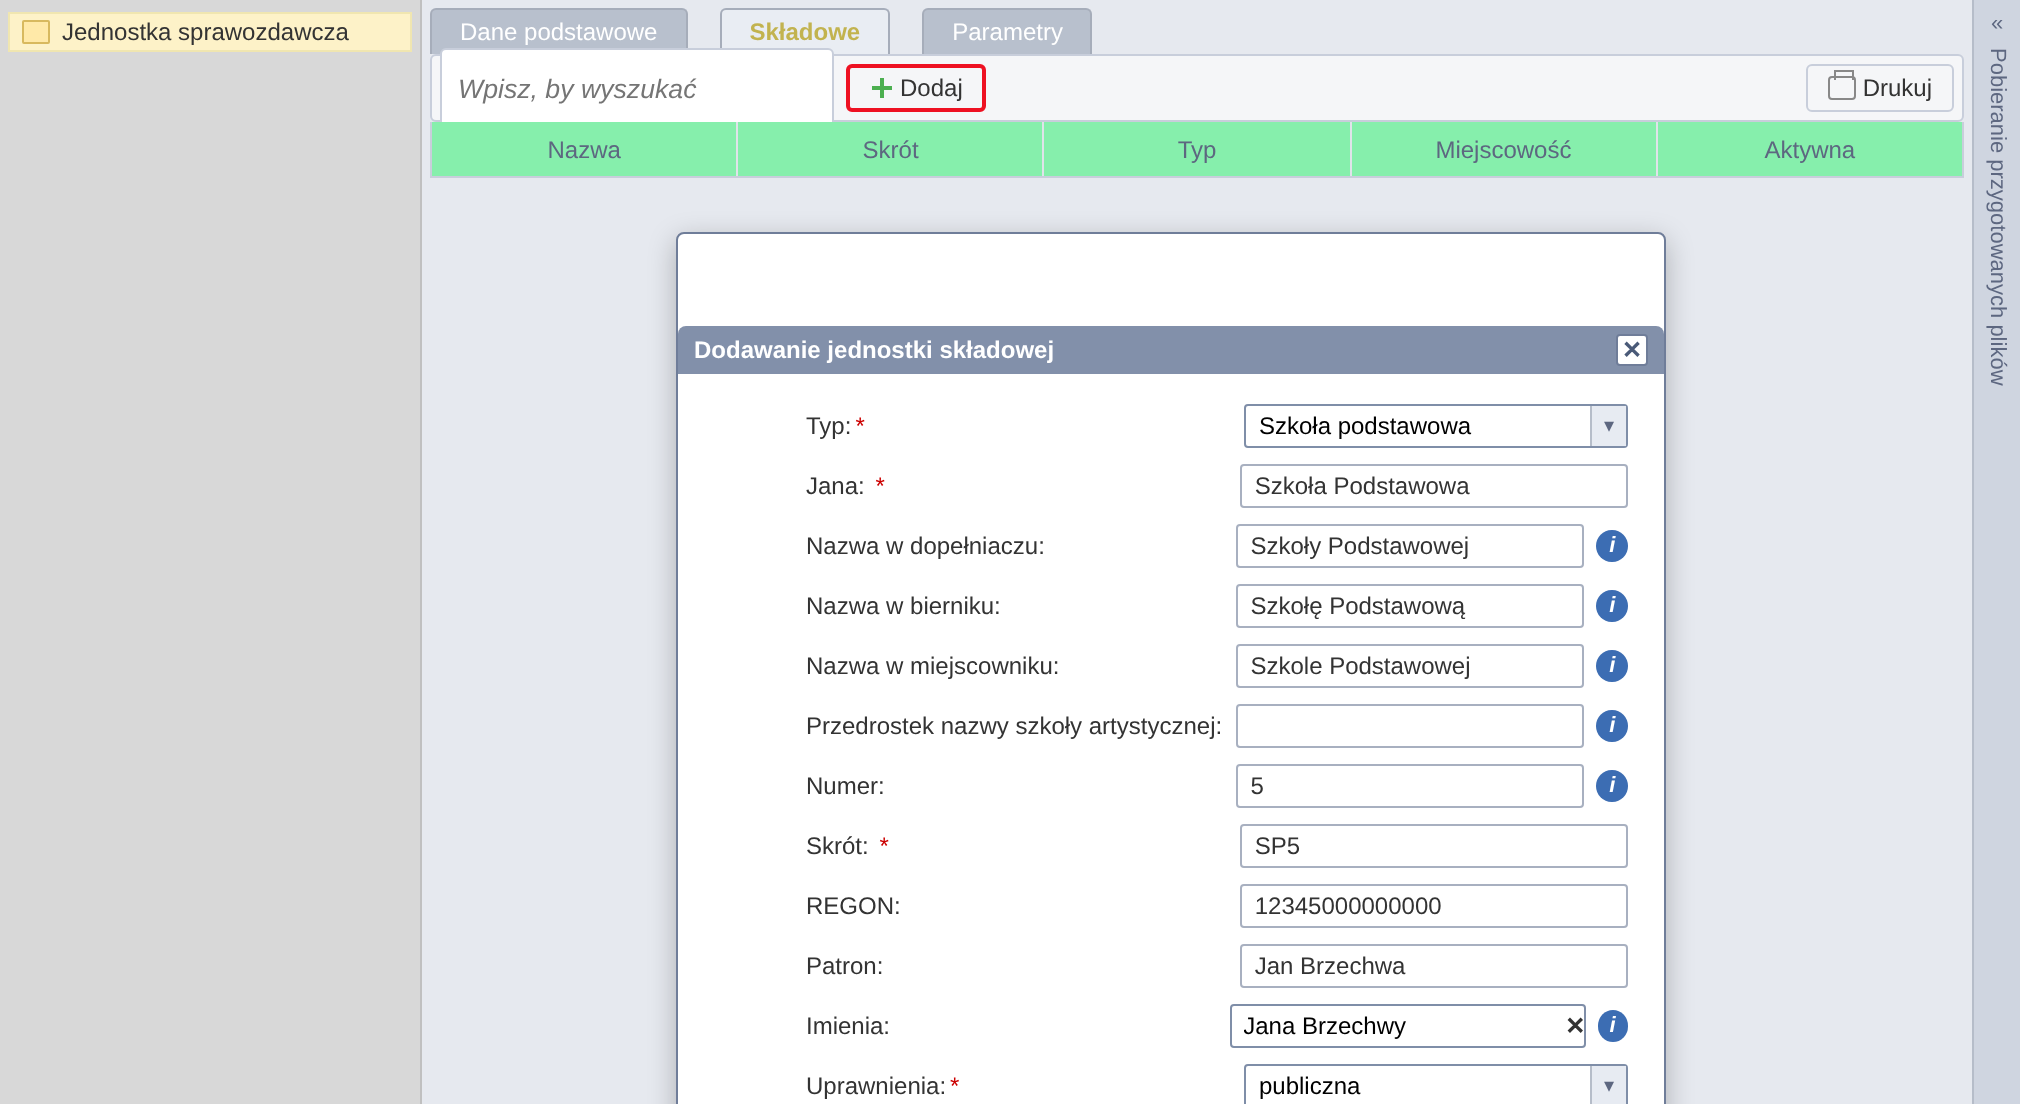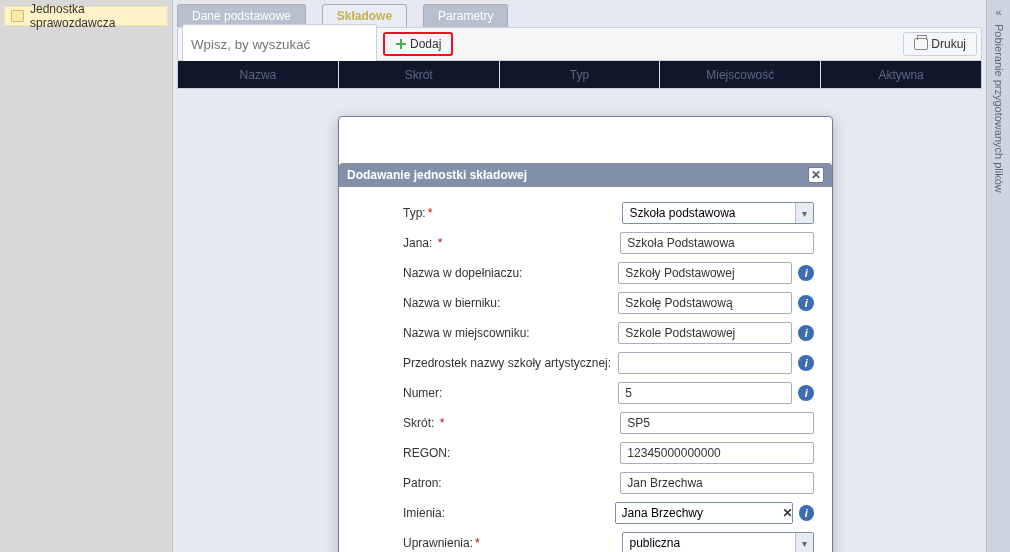--- a/index.html
+++ b/index.html
@@ -9,21 +9,21 @@
     font-size: 12px;
     background: #e6e9ef;
     color: #333;
     width: 1010px;
     height: 552px;
     overflow: hidden;
     position: relative;
   }
   .layout { display: flex; height: 100%; }
   .sidebar {
-    width: 173px;
+    width: 211px;
     background: #d8d8d8;
     border-right: 1px solid #c0c0c0;
     padding-top: 4px;
   }
   .tree-item {
     display: flex;
     align-items: center;
     background: #fdf2c8;
     border: 1px solid #f0e6b0;
     padding: 3px 6px;
@@ -75,20 +75,21 @@
     gap: 6px;
   }
   .search-input {
     flex: 0 0 195px;
     height: 41px;
     border: 1px solid #c8cedb;
     border-radius: 3px;
     padding: 3px 8px;
     color: #888;
     background: #fff;
+    font-style: italic;
   }
   .btn {
     display: inline-flex;
     align-items: center;
     gap: 3px;
     background: #f5f6f8;
     border: 1px solid #c8cedb;
     border-radius: 3px;
     padding: 3px 10px;
     height: 24px;
@@ -108,21 +109,21 @@
   .print-icon {
     width: 14px; height: 12px; border: 1px solid #888; border-radius: 2px;
     position: relative;
   }
   .print-icon::before {
     content: ""; position: absolute; top: -4px; left: 2px; width: 8px; height: 4px;
     border: 1px solid #888; border-bottom: none;
   }
   .col-headers {
     display: flex;
-    background: #0f172a;
+    background: #86efac;
     border: 1px solid #c8cedb;
     border-top: none;
     margin: 0 4px;
     height: 28px;
     align-items: stretch;
     color: #5d6780;
   }
   .col-headers > div {
     flex: 1; text-align: center; line-height: 28px;
     border-right: 1px solid #e0e3ea;

